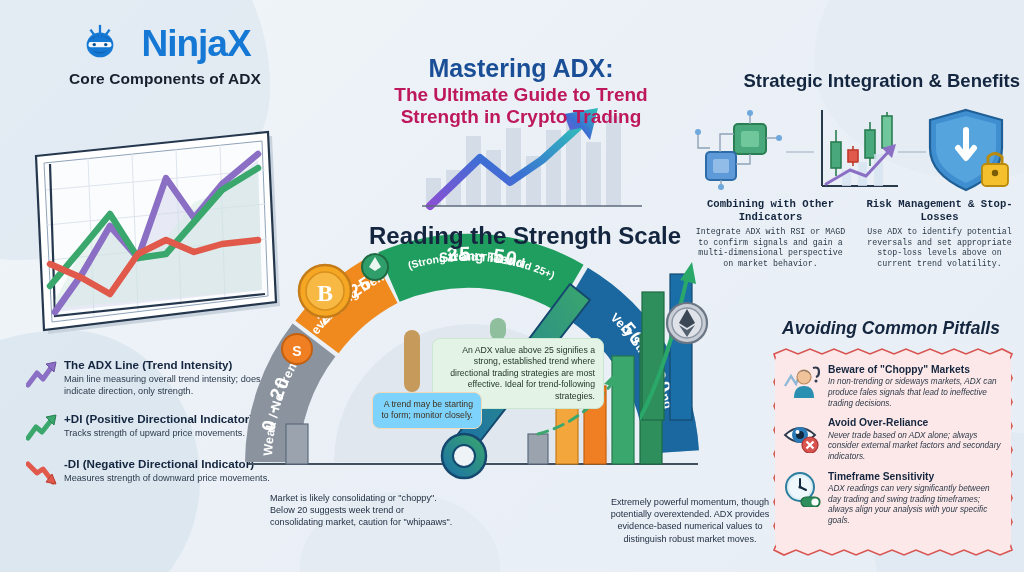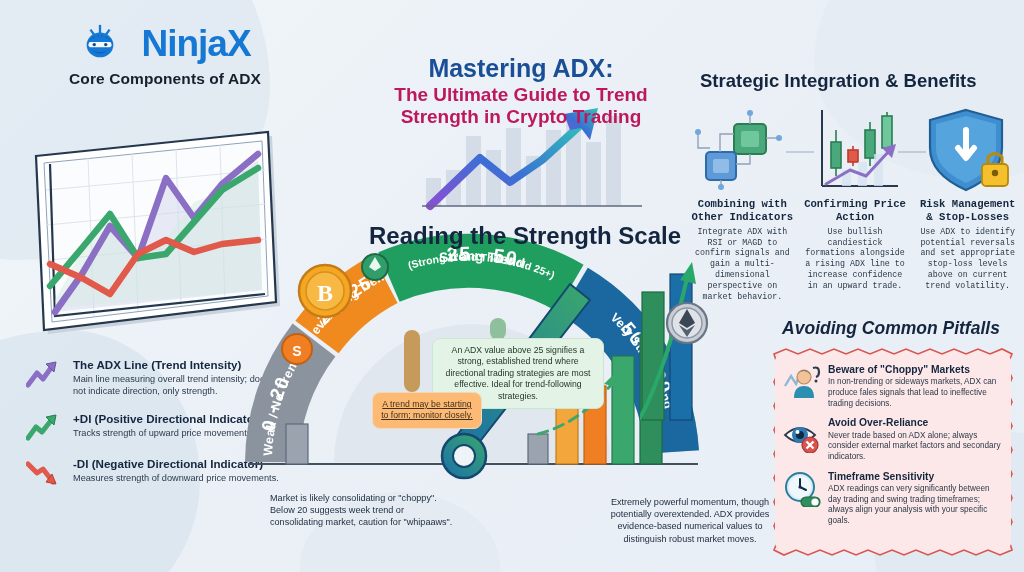--- a/index.html
+++ b/index.html
@@ -34,64 +34,64 @@
 
   .title { position:absolute; left:330px; top:14px; width:382px; text-align:center; z-index:5;margin-top:40px; }
   .title-1 { font-size:25px; font-weight:bold; color:#1a4e96; line-height:1.18; }
   .title-2 { font-size:19px; font-weight:bold; color:#be185d; line-height:1.2; }
 
   
   .monitor { position:absolute; left:18px; top:128px; width:268px; height:222px; }
 
   
   .legend { position:absolute; left:26px; top:358px; width:256px; }
-  .leg-item { display:flex; gap:13px; margin-bottom:14px; }
+  .leg-item { display:flex; gap:4px; margin-bottom:14px; }
   .leg-ico { width:34px; height:30px; flex:0 0 34px; margin-top:1px; }
   .leg-title { font-size:11.6px; font-weight:bold; color:#14263f; line-height:1.2; }
   .leg-desc { font-size:9.2px; color:#2c3a4c; line-height:1.3; margin-top:2px; }
 
   
   .hero { position:absolute; left:418px; top:100px; width:232px; height:115px; }
 
   
   .scale-title { position:absolute; left:330px; top:222px; width:390px; text-align:center;
                  font-size:24px; font-weight:bold; color:#14263f; z-index:6; }
   .gauge { position:absolute; left:238px; top:238px; width:470px; height:260px; }
 
   .tip { position:absolute; border-radius:8px; font-size:8.7px; line-height:1.32;
-         text-align:center; padding:6px 8px; z-index:7; }
+         text-align:right; padding:6px 8px; z-index:7; }
   .tip-green { left:432px; top:338px; width:172px; background:#e3f4e6; color:#1d3326;
                border:1px solid #cbe7d2; }
-  .tip-orange { left:372px; top:392px; width:110px; background:#fdba74; color:#40301c;
-                border:1px solid #f3d9ba;text-decoration:underline; }
+  .tip-orange { left:372px; top:392px; width:110px; background:#7dd3fc; color:#40301c;
+                border:1px solid #f3d9ba; }
   .tip-stem { position:absolute; width:1.5px; background:#c59a5a; z-index:6; }
 
   .cap { position:absolute; font-size:9.1px; line-height:1.34; color:#223044; }
   .cap-left { left:270px; top:492px; width:185px; }
   .cap-right { left:600px; top:496px; width:180px; text-align:center; }
 
   
-  .strat-title { position:absolute; left:700px; top:70px; width:320px; text-align:left;
+  .strat-title { position:absolute; left:700px; top:70px; width:320px; text-align:right;
                  font-size:18.5px; font-weight:bold; color:#14263f; }
   .strat-icons { position:absolute; left:690px; top:104px; width:330px; height:88px; }
   .strat-cols { position:absolute; left:688px; top:198px; width:334px; display:flex; gap:4px; }
   .strat-col { flex:1; text-align:center; padding:0 3px;font-family:Liberation Mono, monospace; }
   .strat-h { font-size:10.6px; font-weight:bold; color:#14263f; line-height:1.22; }
   .strat-p { font-size:8.3px; color:#2b3948; line-height:1.3; margin-top:3px; }
 
   
   .pit-title { position:absolute; left:760px; top:318px; width:262px; text-align:center;
                font-size:17.5px; font-weight:bold; color:#14263f;font-style:italic; }
   .pit-card { position:absolute; left:768px; top:348px; width:250px; height:208px; }
   .pit-inner { position:absolute; inset:7px; background:#fce8e8; border-radius:6px;
                padding:9px 8px 6px 8px; }
   .pit-row { display:flex; gap:7px; margin-bottom:8px; }
   .pit-ico { width:38px; height:36px; flex:0 0 38px; }
   .pit-h { font-size:10.3px; font-weight:bold; color:#14263f; line-height:1.2; }
-  .pit-p { font-size:8.2px; color:#2b3948; line-height:1.3; margin-top:1px; }
+  .pit-p { font-size:8.2px; color:#2b3948; line-height:1.3; margin-top:1px;font-style:italic; }
 
   .svg-abs { position:absolute; inset:0; width:100%; height:100%; overflow:visible; }
   .arc-label { font-weight:bold; fill:#fff; }
 </style>
 </head>
 <body>
 
 <div id="stage">
 
   <div class="bg-base"></div>
@@ -398,24 +398,20 @@
       </g>
     </svg>
   </div>
 
   <div class="strat-cols">
     <div class="strat-col">
       <div class="strat-h">Combining with Other Indicators</div>
       <div class="strat-p">Integrate ADX with RSI or MAGD to confirm signals and gain a multi-dimensional perspective on market behavior.</div>
     </div>
     <div class="strat-col">
-      <div class="strat-h">Confirming Price Action</div>
-      <div class="strat-p">Use bullish candiestick formations alongside a rising ADX line to increase confidence in an upward trade.</div>
-    </div>
-    <div class="strat-col">
       <div class="strat-h">Risk Management &amp; Stop-Losses</div>
       <div class="strat-p">Use ADX to identify potential reversals and set appropriate stop-loss levels above on current trend volatility.</div>
     </div>
   </div>
 
   <div class="pit-title">Avoiding Common Pitfalls</div>
 
   <div class="pit-card">
     <svg class="svg-abs" viewBox="0 0 250 208" preserveAspectRatio="none">
       <path d="M6 6 L18 1 L30 6 L42 1 L54 6 L66 1 L78 6 L90 1 L102 6 L114 1 L126 6 L138 1 L150 6

